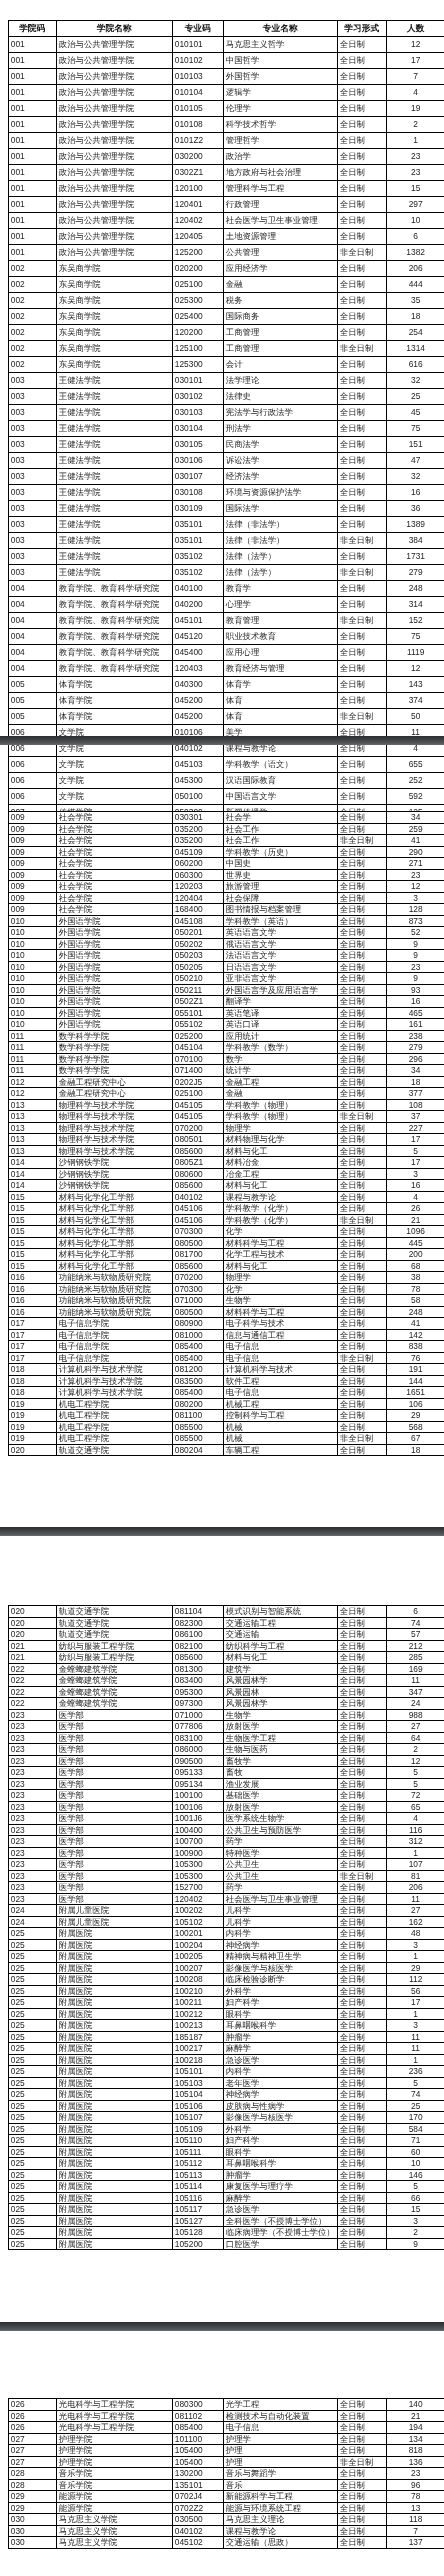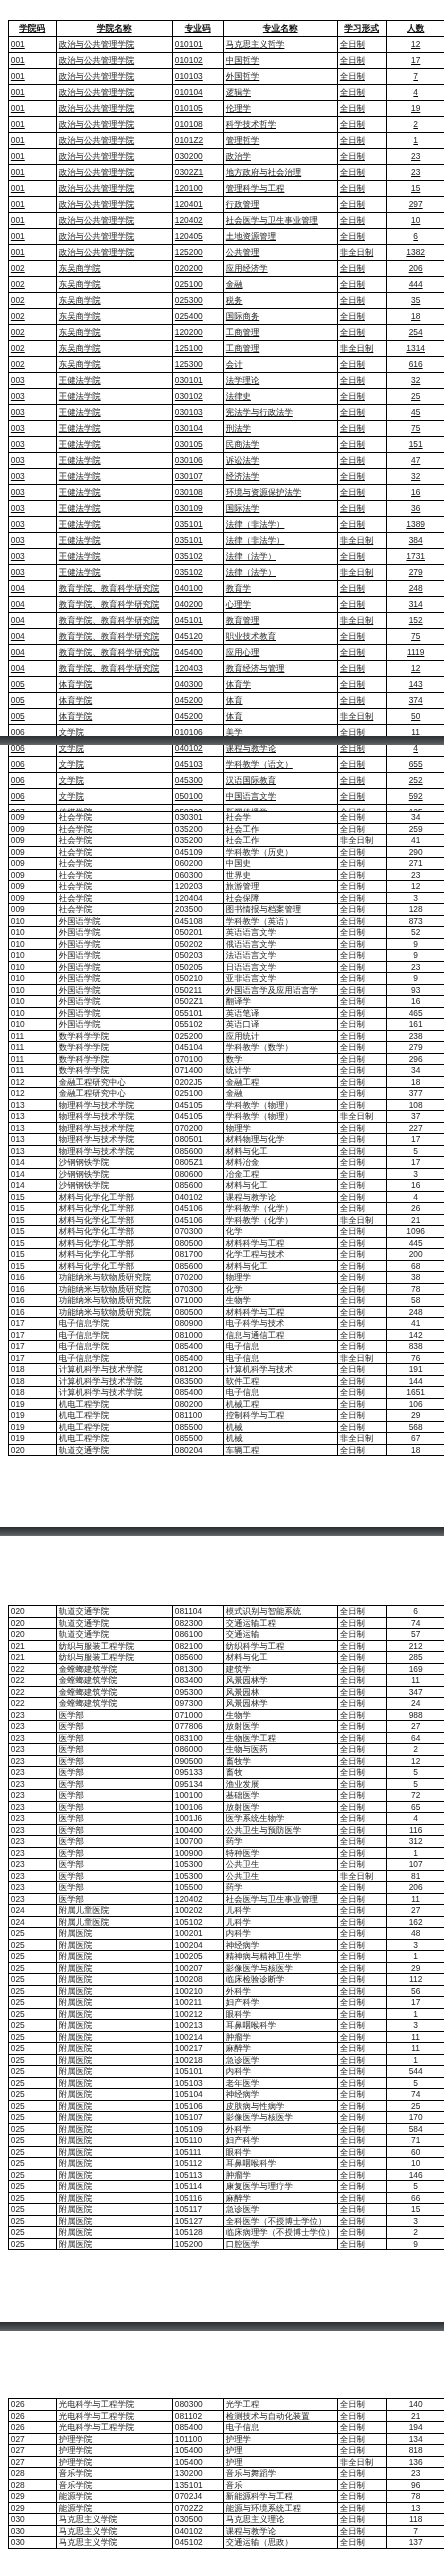--- a/index.html
+++ b/index.html
@@ -16,21 +16,21 @@
     padding:0 0 0 2.1px;
     font-size:8.4px; color:#1d1d1d;
     overflow:hidden; white-space:nowrap;
     line-height:1; vertical-align:middle;
     font-weight:normal; text-align:left;
   }
   .sheet-table th {
     font-weight:bold; text-align:center; padding:0; font-size:8.7px; color:#111;
   }
   .sheet-table td.c-num { text-align:center; padding:0; }
-  #t1 tr { height:16px;text-decoration:underline; }
+  #t1 tr { height:16px; }
   #t2 tr, #t3 tr, #t4 tr { height:11.5px; }
   .page-sep {
     position:absolute; left:0; width:445px; height:9px;
     background:linear-gradient(180deg,#2b2e30 0%,#3e4245 40%,#505457 75%,#686b6d 100%);
   }
   #t1 { top:19.5px; }
   #sep1 { top:736px; }
   #t2 { top:811px; }
   #sep2 { top:1527px; }
   #t3 { top:1605px; }
@@ -573,21 +573,21 @@
         <td>009</td>
         <td>社会学院</td>
         <td>120404</td>
         <td>社会保障</td>
         <td>全日制</td>
         <td class="c-num">3</td>
       </tr>
       <tr>
         <td>009</td>
         <td>社会学院</td>
-        <td>203500</td>
+        <td>168400</td>
         <td>图书情报与档案管理</td>
         <td>全日制</td>
         <td class="c-num">128</td>
       </tr>
       <tr>
         <td>010</td>
         <td>外国语学院</td>
         <td>045108</td>
         <td>学科教学（英语）</td>
         <td>全日制</td>
@@ -1162,21 +1162,21 @@
         <td>023</td>
         <td>医学部</td>
         <td>105300</td>
         <td>公共卫生</td>
         <td>非全日制</td>
         <td class="c-num">81</td>
       </tr>
       <tr>
         <td>023</td>
         <td>医学部</td>
-        <td>105500</td>
+        <td>152700</td>
         <td>药学</td>
         <td>全日制</td>
         <td class="c-num">206</td>
       </tr>
       <tr>
         <td>023</td>
         <td>医学部</td>
         <td>120402</td>
         <td>社会医学与卫生事业管理</td>
         <td>全日制</td>
@@ -1266,21 +1266,21 @@
         <td>025</td>
         <td>附属医院</td>
         <td>100213</td>
         <td>耳鼻咽喉科学</td>
         <td>全日制</td>
         <td class="c-num">3</td>
       </tr>
       <tr>
         <td>025</td>
         <td>附属医院</td>
-        <td>100214</td>
+        <td>185187</td>
         <td>肿瘤学</td>
         <td>全日制</td>
         <td class="c-num">11</td>
       </tr>
       <tr>
         <td>025</td>
         <td>附属医院</td>
         <td>100217</td>
         <td>麻醉学</td>
         <td>全日制</td>
@@ -1293,21 +1293,21 @@
         <td>急诊医学</td>
         <td>全日制</td>
         <td class="c-num">1</td>
       </tr>
       <tr>
         <td>025</td>
         <td>附属医院</td>
         <td>105101</td>
         <td>内科学</td>
         <td>全日制</td>
-        <td class="c-num">544</td>
+        <td class="c-num">236</td>
       </tr>
       <tr>
         <td>025</td>
         <td>附属医院</td>
         <td>105103</td>
         <td>老年医学</td>
         <td>全日制</td>
         <td class="c-num">5</td>
       </tr>
       <tr>

